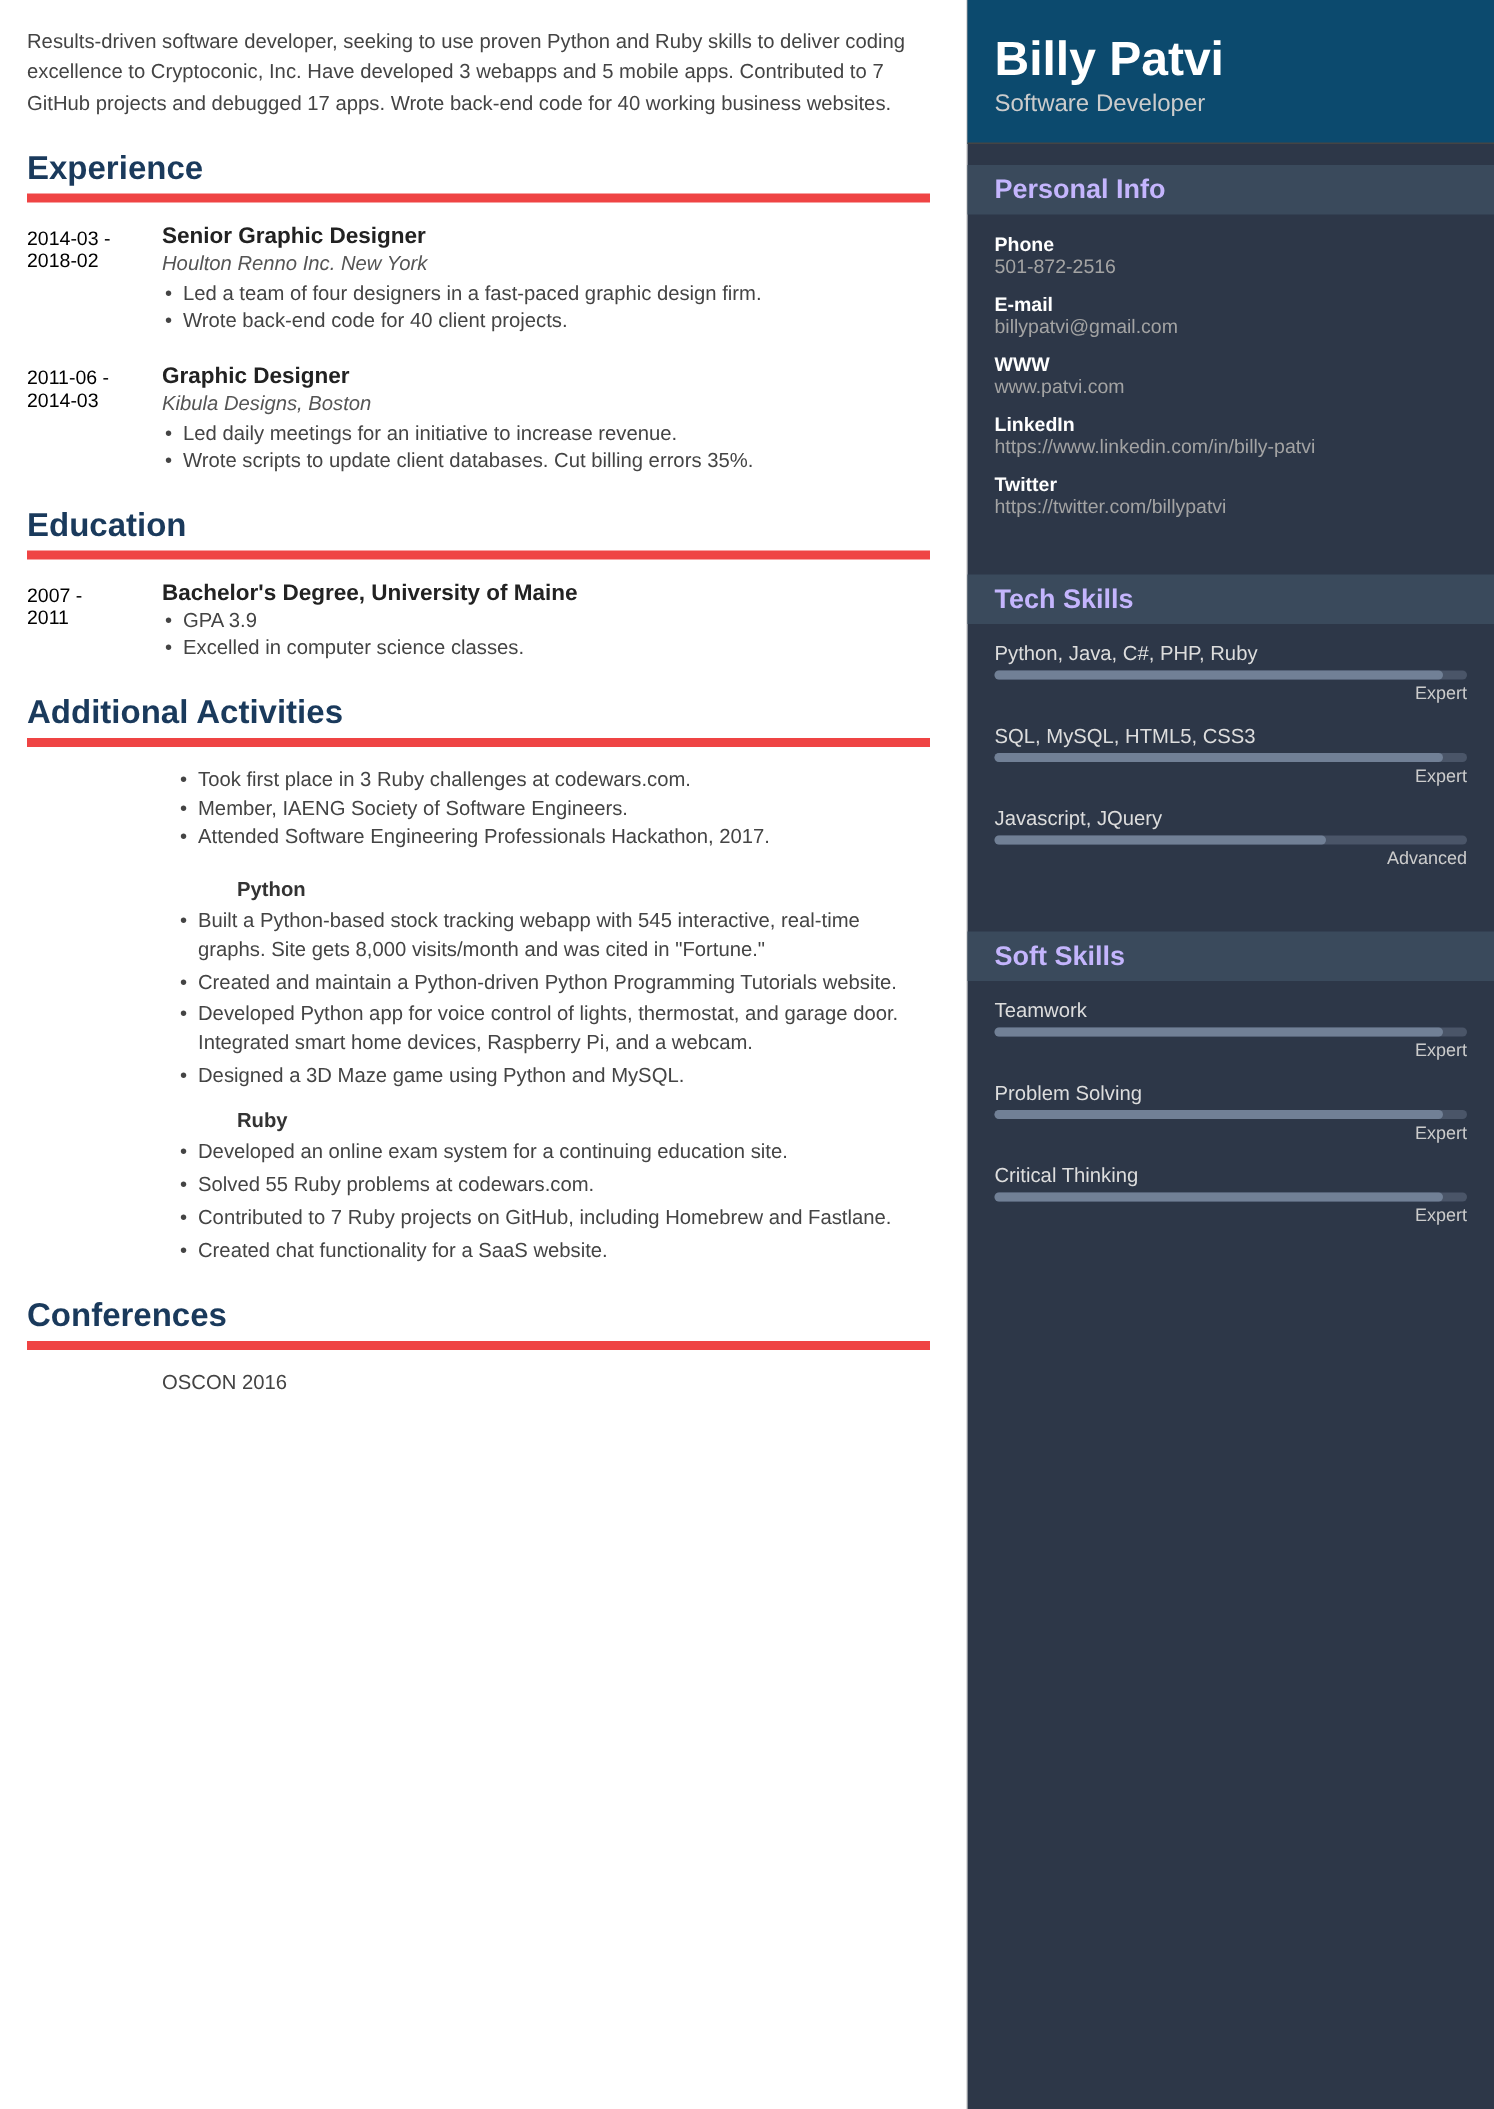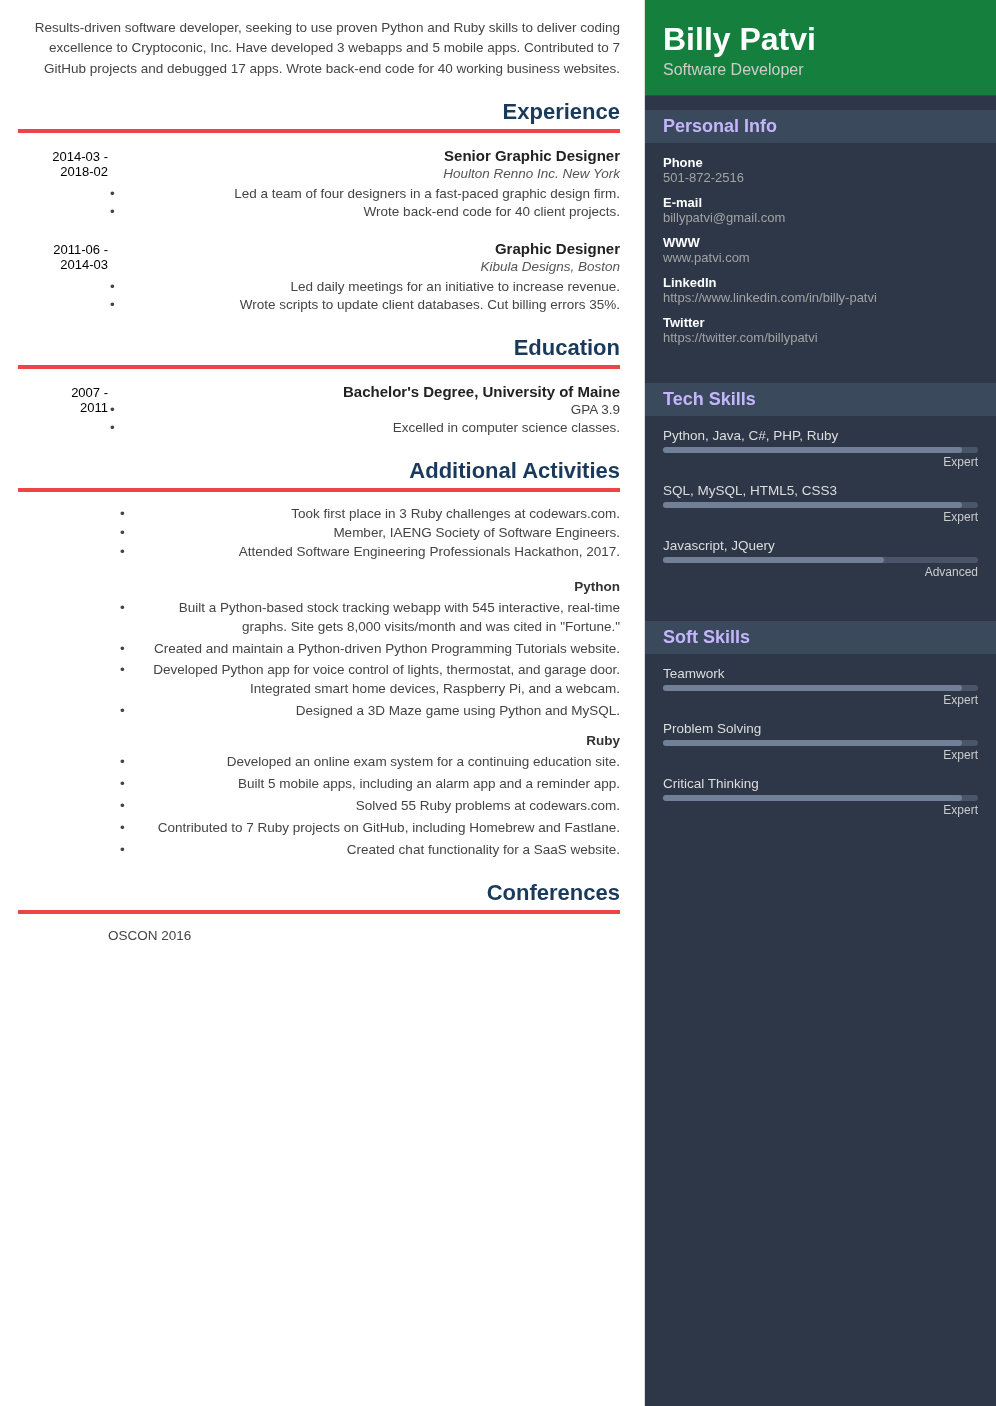--- a/index.html
+++ b/index.html
@@ -11,39 +11,38 @@
       width: 996px;
       min-height: 1406px;
       display: flex;
     }
 
     
     .left-col {
       flex: 0 0 645px;
       padding: 18px 24px 24px 18px;
       border-right: 1px solid #ddd;
-      text-align: right;
     }
 
     .summary-text {
       font-size: 13.5px;
       line-height: 1.5;
       color: #444;
       margin-bottom: 20px;
     }
 
     .section {
       margin-bottom: 20px;
     }
 
     .section-title {
       font-size: 22px;
       font-weight: bold;
       color: #1a3a5c;
-      border-bottom: 4px solid #ef4444;
+      border-bottom: 6px solid #ef4444;
       padding-bottom: 4px;
       margin-bottom: 14px;
     }
 
     .entry {
       display: flex;
       margin-bottom: 18px;
     }
 
     .entry-date {
@@ -159,21 +158,21 @@
 
     
     .right-col {
       flex: 1;
       background: #2d3748;
       color: #fff;
       padding: 0;
     }
 
     .right-header {
-      background: #15803d;
+      background: #0c4a6e;
       padding: 22px 18px 16px 18px;
       border-bottom: 1px solid #444;
     }
 
     .right-name {
       font-size: 32px;
       font-weight: bold;
       color: #fff;
       line-height: 1.1;
     }
@@ -314,21 +313,20 @@
         <li>Created and maintain a Python-driven Python Programming Tutorials website.</li>
         <li>Developed Python app for voice control of lights, thermostat, and garage door. Integrated smart home devices, Raspberry Pi, and a webcam.</li>
         <li>Designed a 3D Maze game using Python and MySQL.</li>
       </ul>
     </div>
 
     <div class="skills-subsection">
       <div class="skills-sub-title">Ruby</div>
       <ul class="skills-sub-bullets">
         <li>Developed an online exam system for a continuing education site.</li>
-        <li>Built 5 mobile apps, including an alarm app and a reminder app.</li>
         <li>Solved 55 Ruby problems at codewars.com.</li>
         <li>Contributed to 7 Ruby projects on GitHub, including Homebrew and Fastlane.</li>
         <li>Created chat functionality for a SaaS website.</li>
       </ul>
     </div>
   </div>
 
   <div class="section">
     <div class="section-title">Conferences</div>
     <div class="conference-entry">

